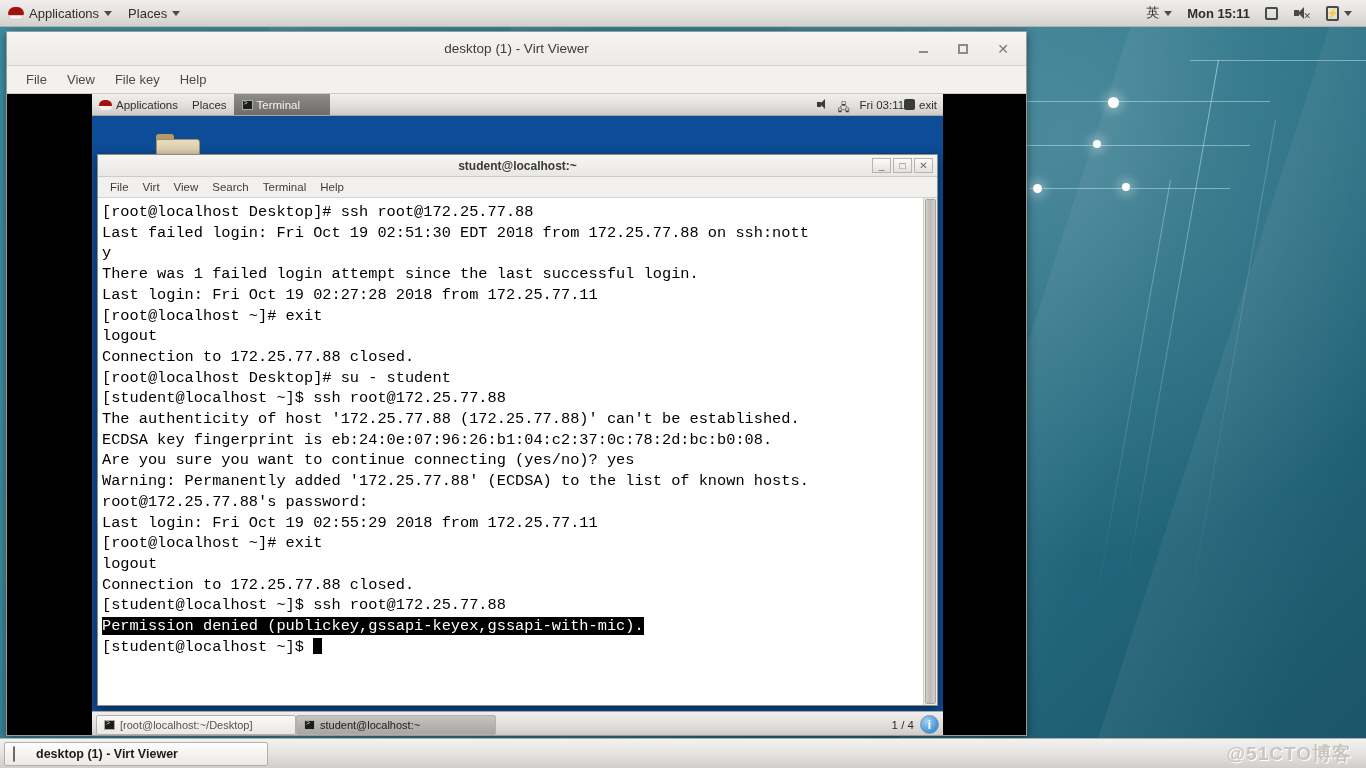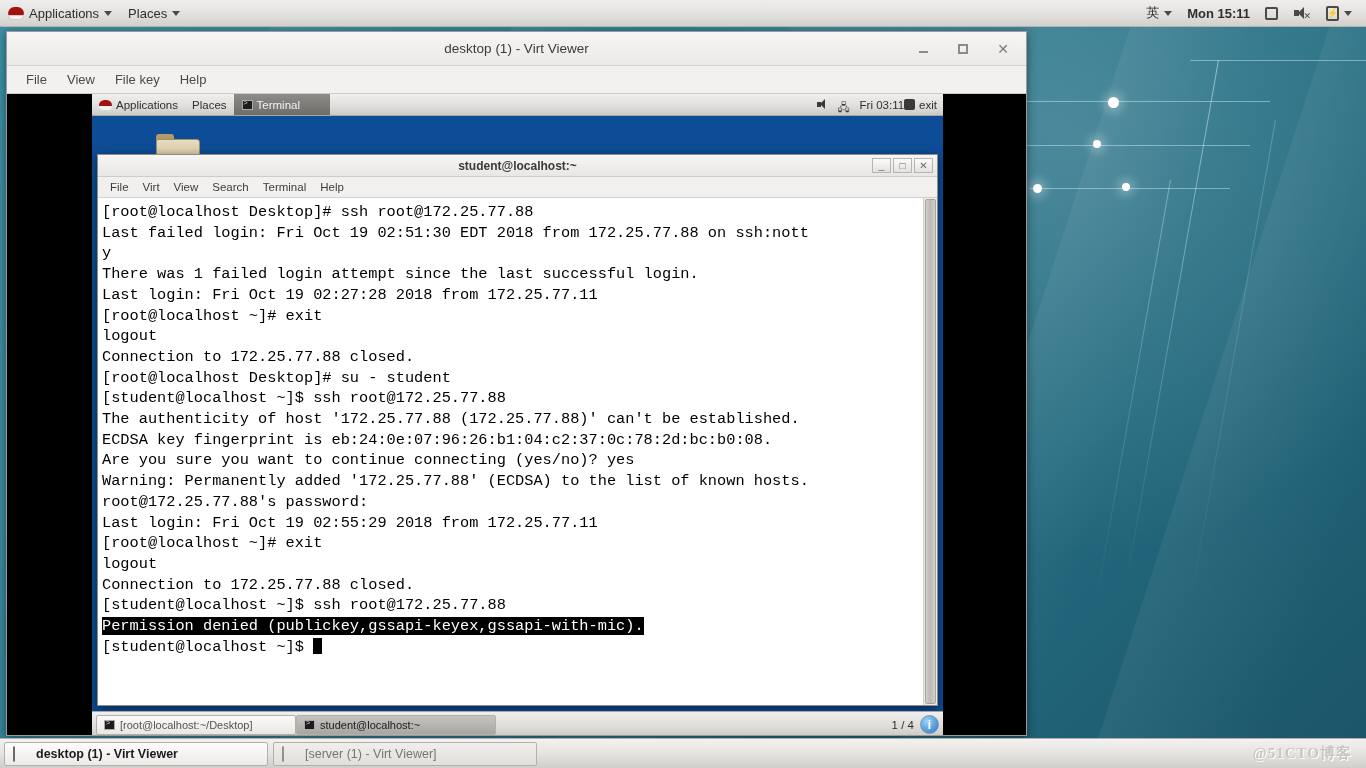--- a/index.html
+++ b/index.html
@@ -333,24 +333,23 @@
   .ic-note .pad {
     position: absolute; left: 0; top: 0; width: 13px; height: 15px;
     background: #fbfaf5; border: 1px solid #8a8884;
   }
   .ic-note .pen {
     position: absolute; right: -1px; top: 1px; width: 3px; height: 12px;
     background: linear-gradient(180deg, #e0a63c, #b9812a); transform: rotate(32deg);
   }
   #watermark {
     margin-left: auto; padding-right: 10px;
-    font-size: 15px; font-weight: bold; color: #c9c6c1;
+    font-size: 19px; font-weight: bold; color: #c9c6c1;
     text-shadow: 1px 1px 0 #ffffff;
     letter-spacing: 1px;
-    font-family: Liberation Serif, serif;
   }
 </style>
 </head>
 <body>
 
 <div id="wallpaper">
   <div class="stripe" style="left:120px;  width:150px;"></div>
   <div class="stripe" style="left:360px;  width:90px;"></div>
   <div class="stripe" style="left:640px;  width:200px; background:linear-gradient(90deg, rgba(255,255,255,0.03), rgba(255,255,255,0));"></div>
   <div class="stripe" style="left:980px;  width:120px;"></div>
@@ -506,18 +505,14 @@
 
     </div>
   </div>
 </div>
 
 <div id="host-taskbar">
   <div class="ht-btn active">
     <span class="ic-monitor"><span class="scr"></span><span class="stand"></span></span>
     <span>desktop (1) - Virt Viewer</span>
   </div>
-  <div class="ht-btn inactive">
-    <span class="ic-monitor dim"><span class="scr"></span><span class="stand"></span></span>
-    <span>[server (1) - Virt Viewer]</span>
-  </div>
   <div id="watermark">@51CTO博客</div>
 </div>
 
 </body></html>

